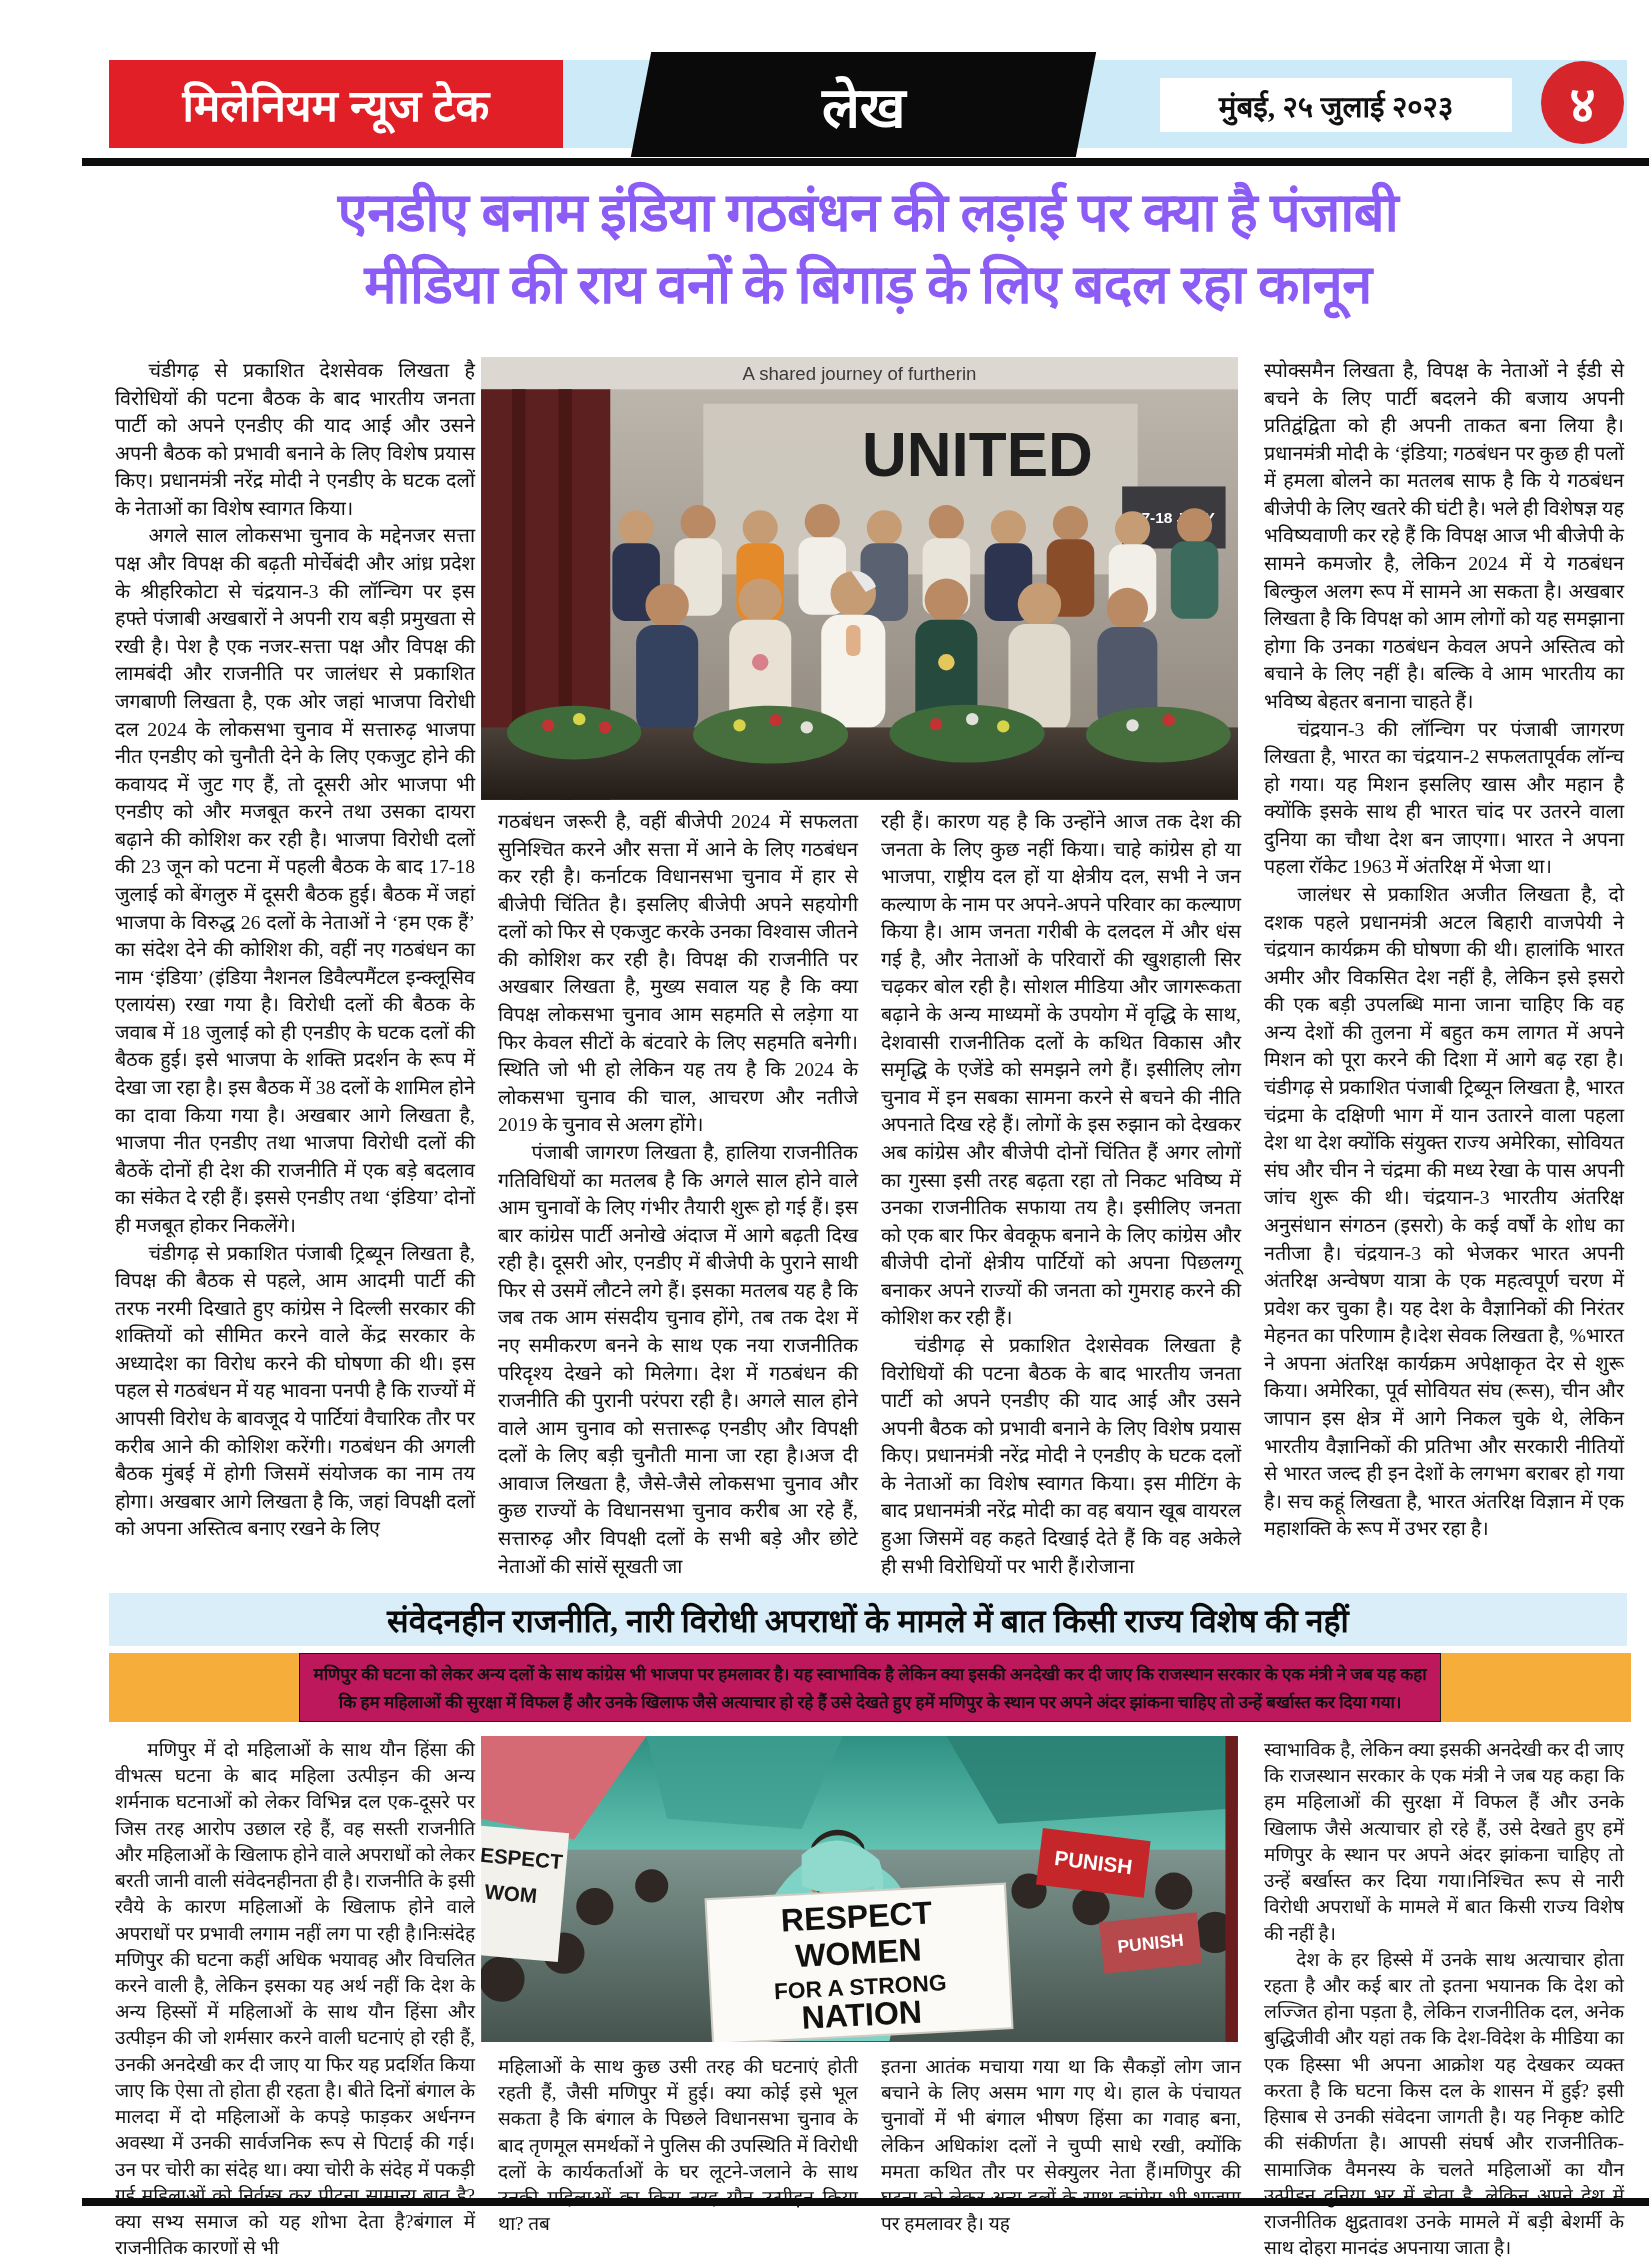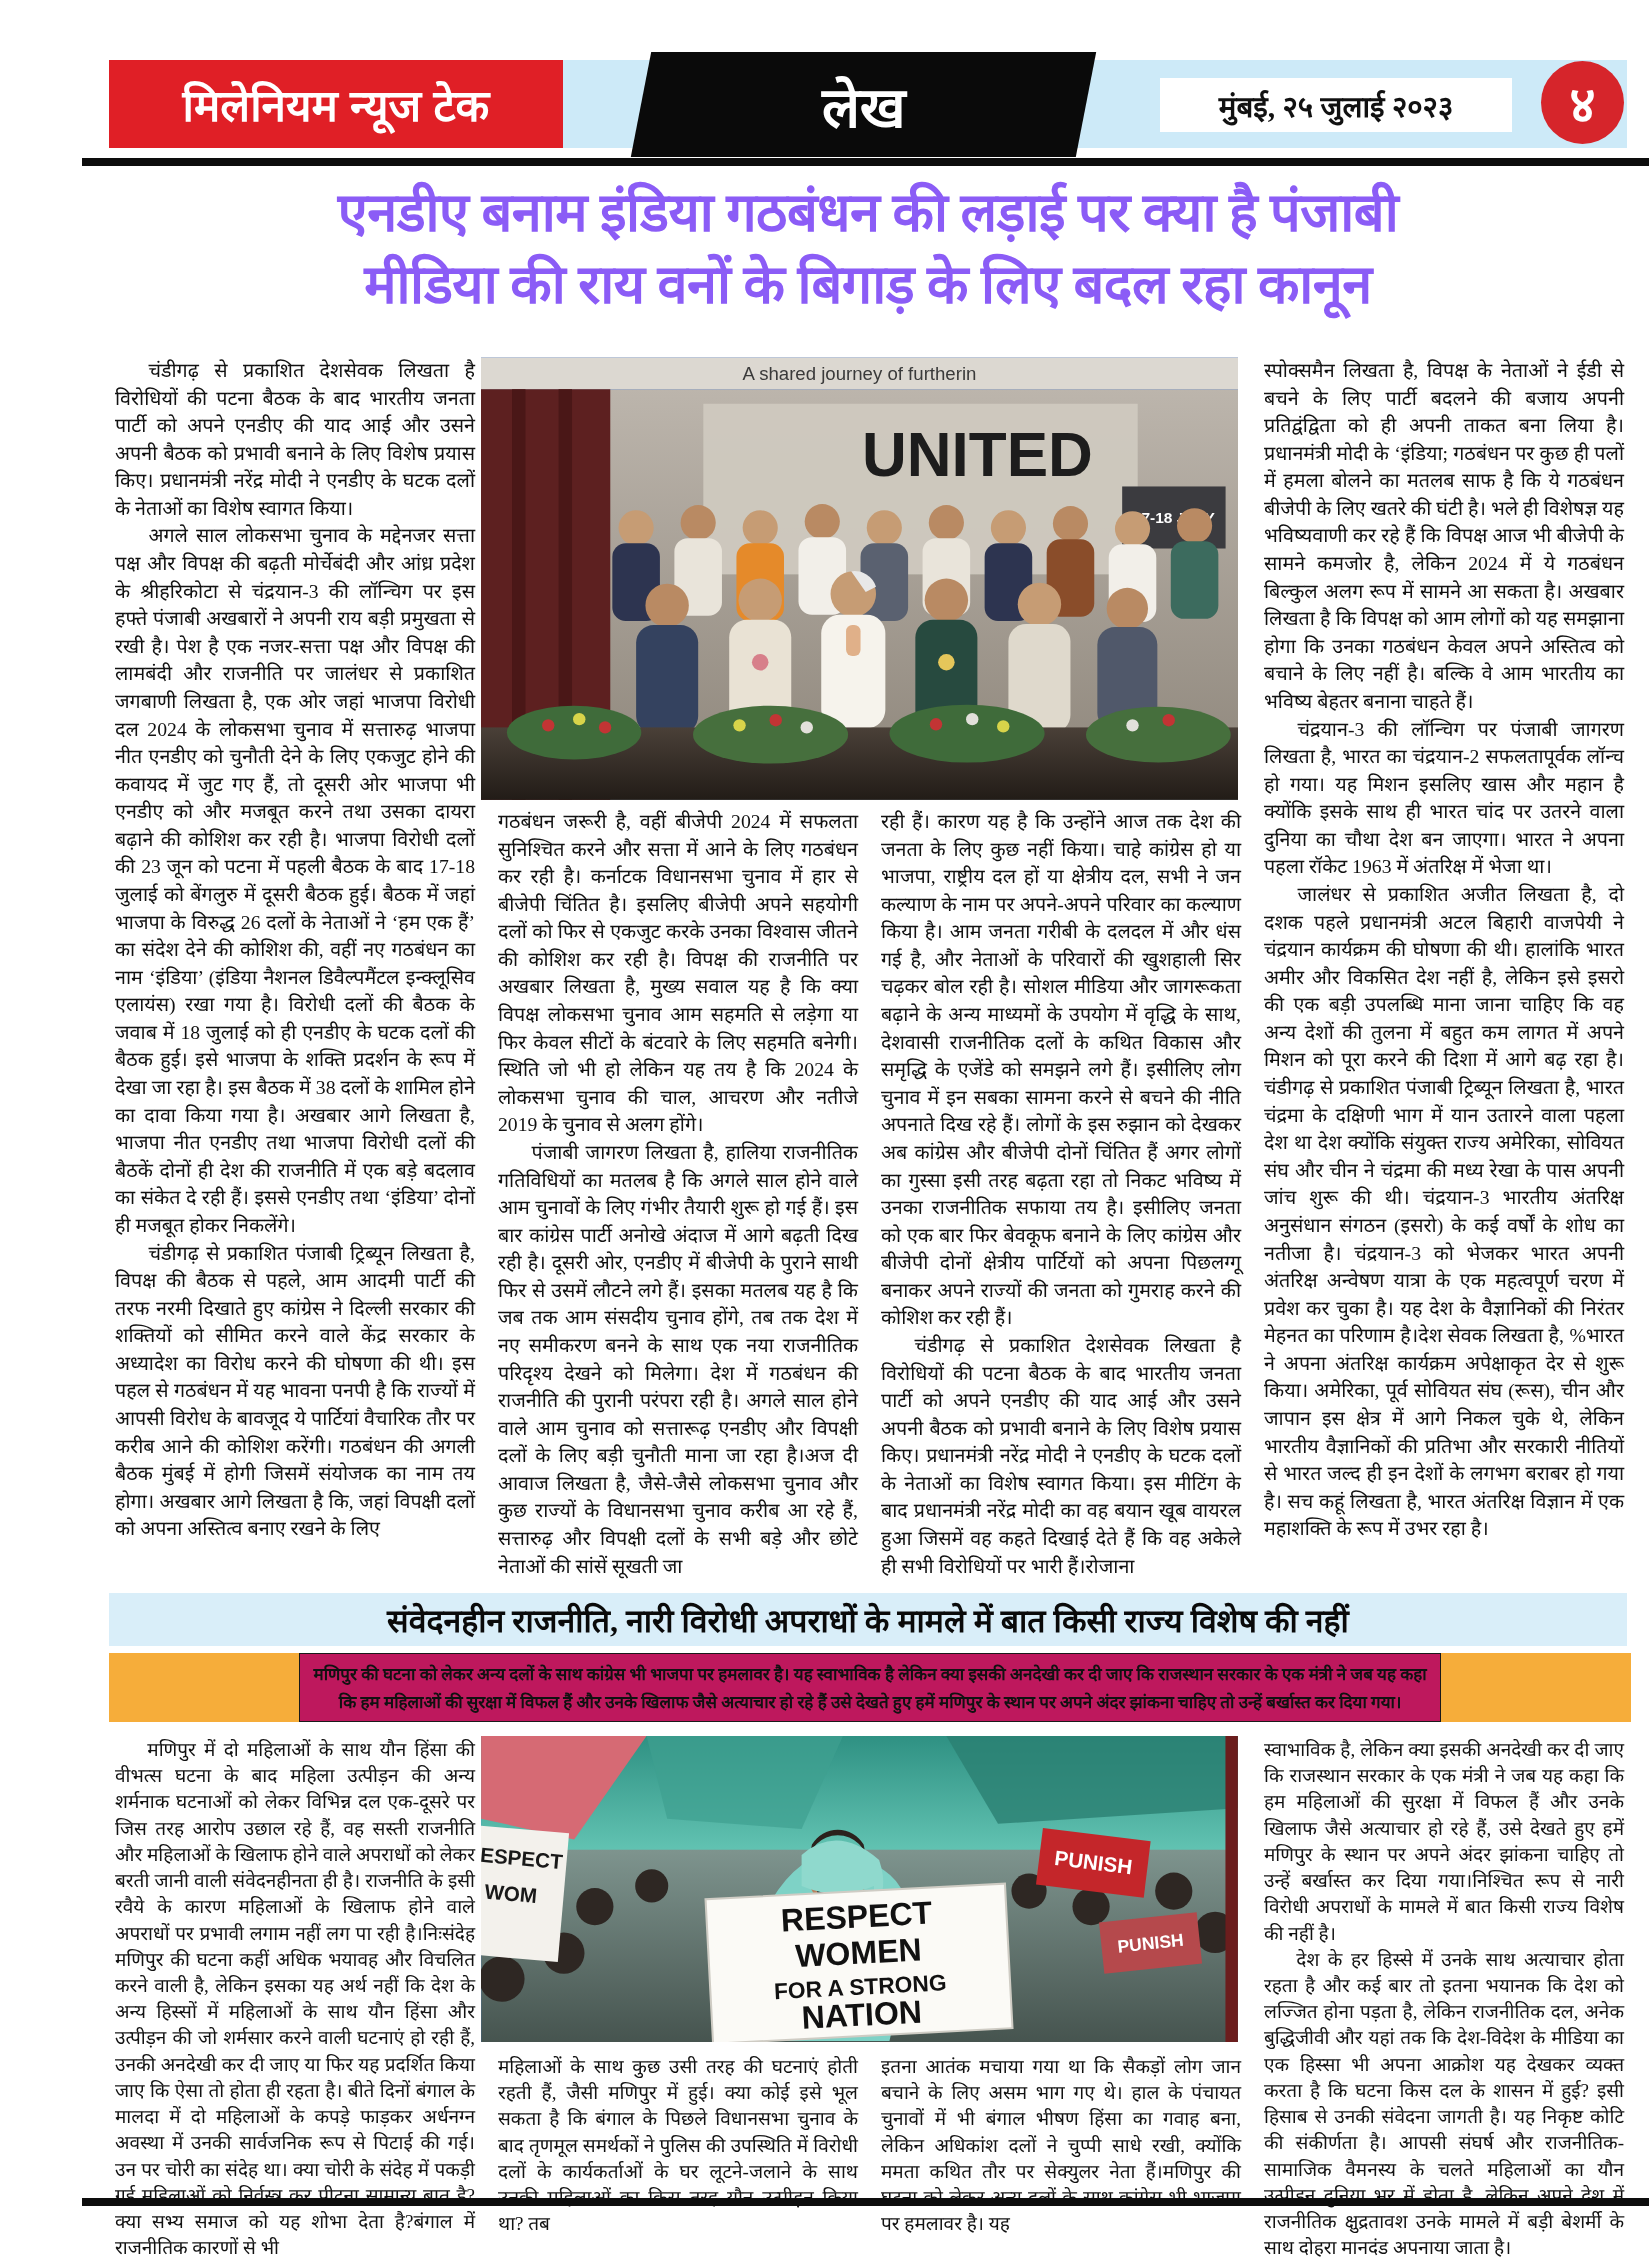--- a/index.html
+++ b/index.html
@@ -33,21 +33,21 @@
   .cols{display:flex;gap:23px;}
   .col{flex:1 1 0;min-width:0;}
   .body-text p{margin:0;text-align:justify;font-size:19.7px;line-height:1.40;}
   .edit-text p{font-size:19px;line-height:1.38;}
   .indent{text-indent:1.7em;}
   .noindent{text-indent:0;}
   .spacer-top{height:451px;}
   .spacer-bot{height:317px;}
 
   
-  .photo-frame{overflow:hidden;background:#3b82f6;}
+  .photo-frame{overflow:hidden;background:#e5e5e5;}
   .photo-frame svg{display:block;}
 
   
   .edit-banner{left:66px;top:1550px;width:1518px;height:43px;background:#e01f26;
                display:flex;align-items:center;justify-content:center;}
   .edit-banner span{color:#fff;font-weight:bold;font-size:32px;font-family:"Liberation Sans",sans-serif;}
   .edit-headband{left:66px;top:1593px;width:1518px;height:53px;background:#d9eef9;
                  display:flex;align-items:center;justify-content:center;}
   .edit-headband span{font-weight:800;font-size:32px;color:#0a0a0a;white-space:nowrap;}
   .standfirst-row{left:66px;top:1653px;width:1518px;height:69px;display:flex;}

